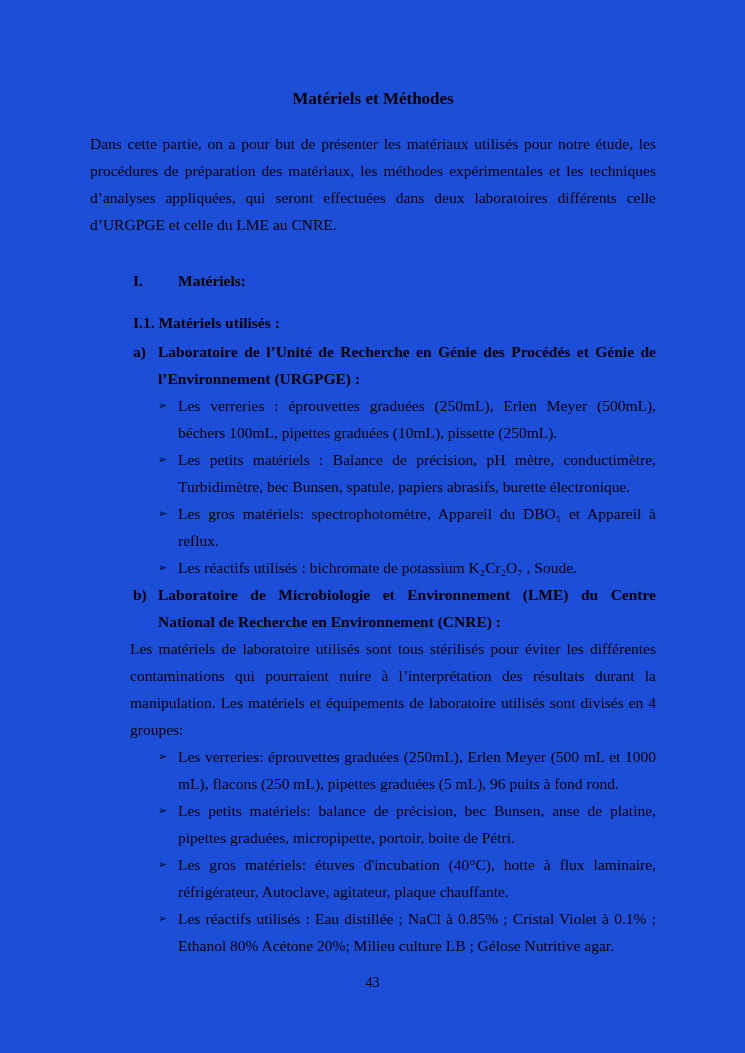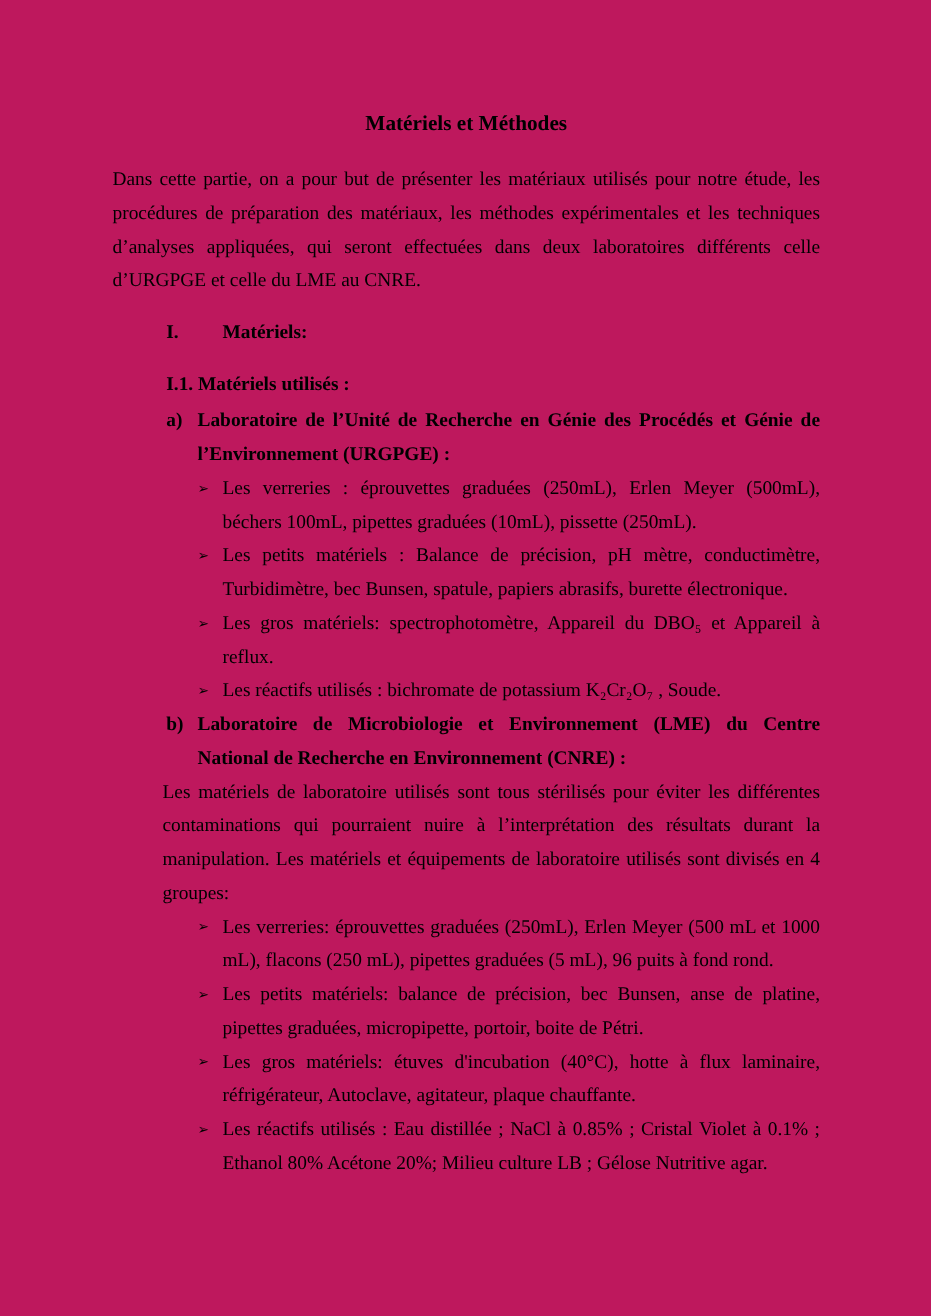--- a/index.html
+++ b/index.html
@@ -2,37 +2,37 @@
 <html><head>
 <meta charset="utf-8">
 <style>
   * { margin: 0; padding: 0; box-sizing: border-box; }
   html, body { background: #ffffff; }
   .page {
     position: relative;
     width: 745px;
     height: 1053px;
     margin: 0 auto;
-    background: #be185d;
+    background: #1d4ed8;
     color: #000000;
     font-family: "Liberation Serif", "DejaVu Serif", serif;
     font-size: 15.5px;
     line-height: 27px;
     padding: 85px 89px 0 90px;
     overflow: hidden;
   }
   .doc-title {
     font-size: 17px;
     font-weight: bold;
     text-align: center;
     line-height: 27px;
     margin-bottom: 18px;
   }
   .para { text-align: justify; }
-  .intro { margin-bottom: 14px; }
+  .intro { margin-bottom: 29px; }
   .heading-1 {
     display: flex;
     font-weight: bold;
     margin-left: 43px;
     margin-top: 14px;
     margin-bottom: 15px;
   }
   .heading-1 .h1-num { width: 45px; flex: none; }
   .heading-2 {
     font-weight: bold;
@@ -126,14 +126,15 @@
   </div>
   <div class="bullet">
     <span class="bullet-glyph">➢</span>
     <span class="bullet-text">Les gros matériels: étuves d'incubation (40°C), hotte à flux laminaire, réfrigérateur, Autoclave, agitateur, plaque chauffante.</span>
   </div>
   <div class="bullet">
     <span class="bullet-glyph">➢</span>
     <span class="bullet-text">Les réactifs utilisés : Eau distillée ; NaCl à 0.85% ; Cristal Violet à 0.1% ; Ethanol 80% Acétone 20%; Milieu culture LB ; Gélose Nutritive agar.</span>
   </div>
 
+  <div class="page-number">43</div>
 
 </div>
 
 </body></html>

